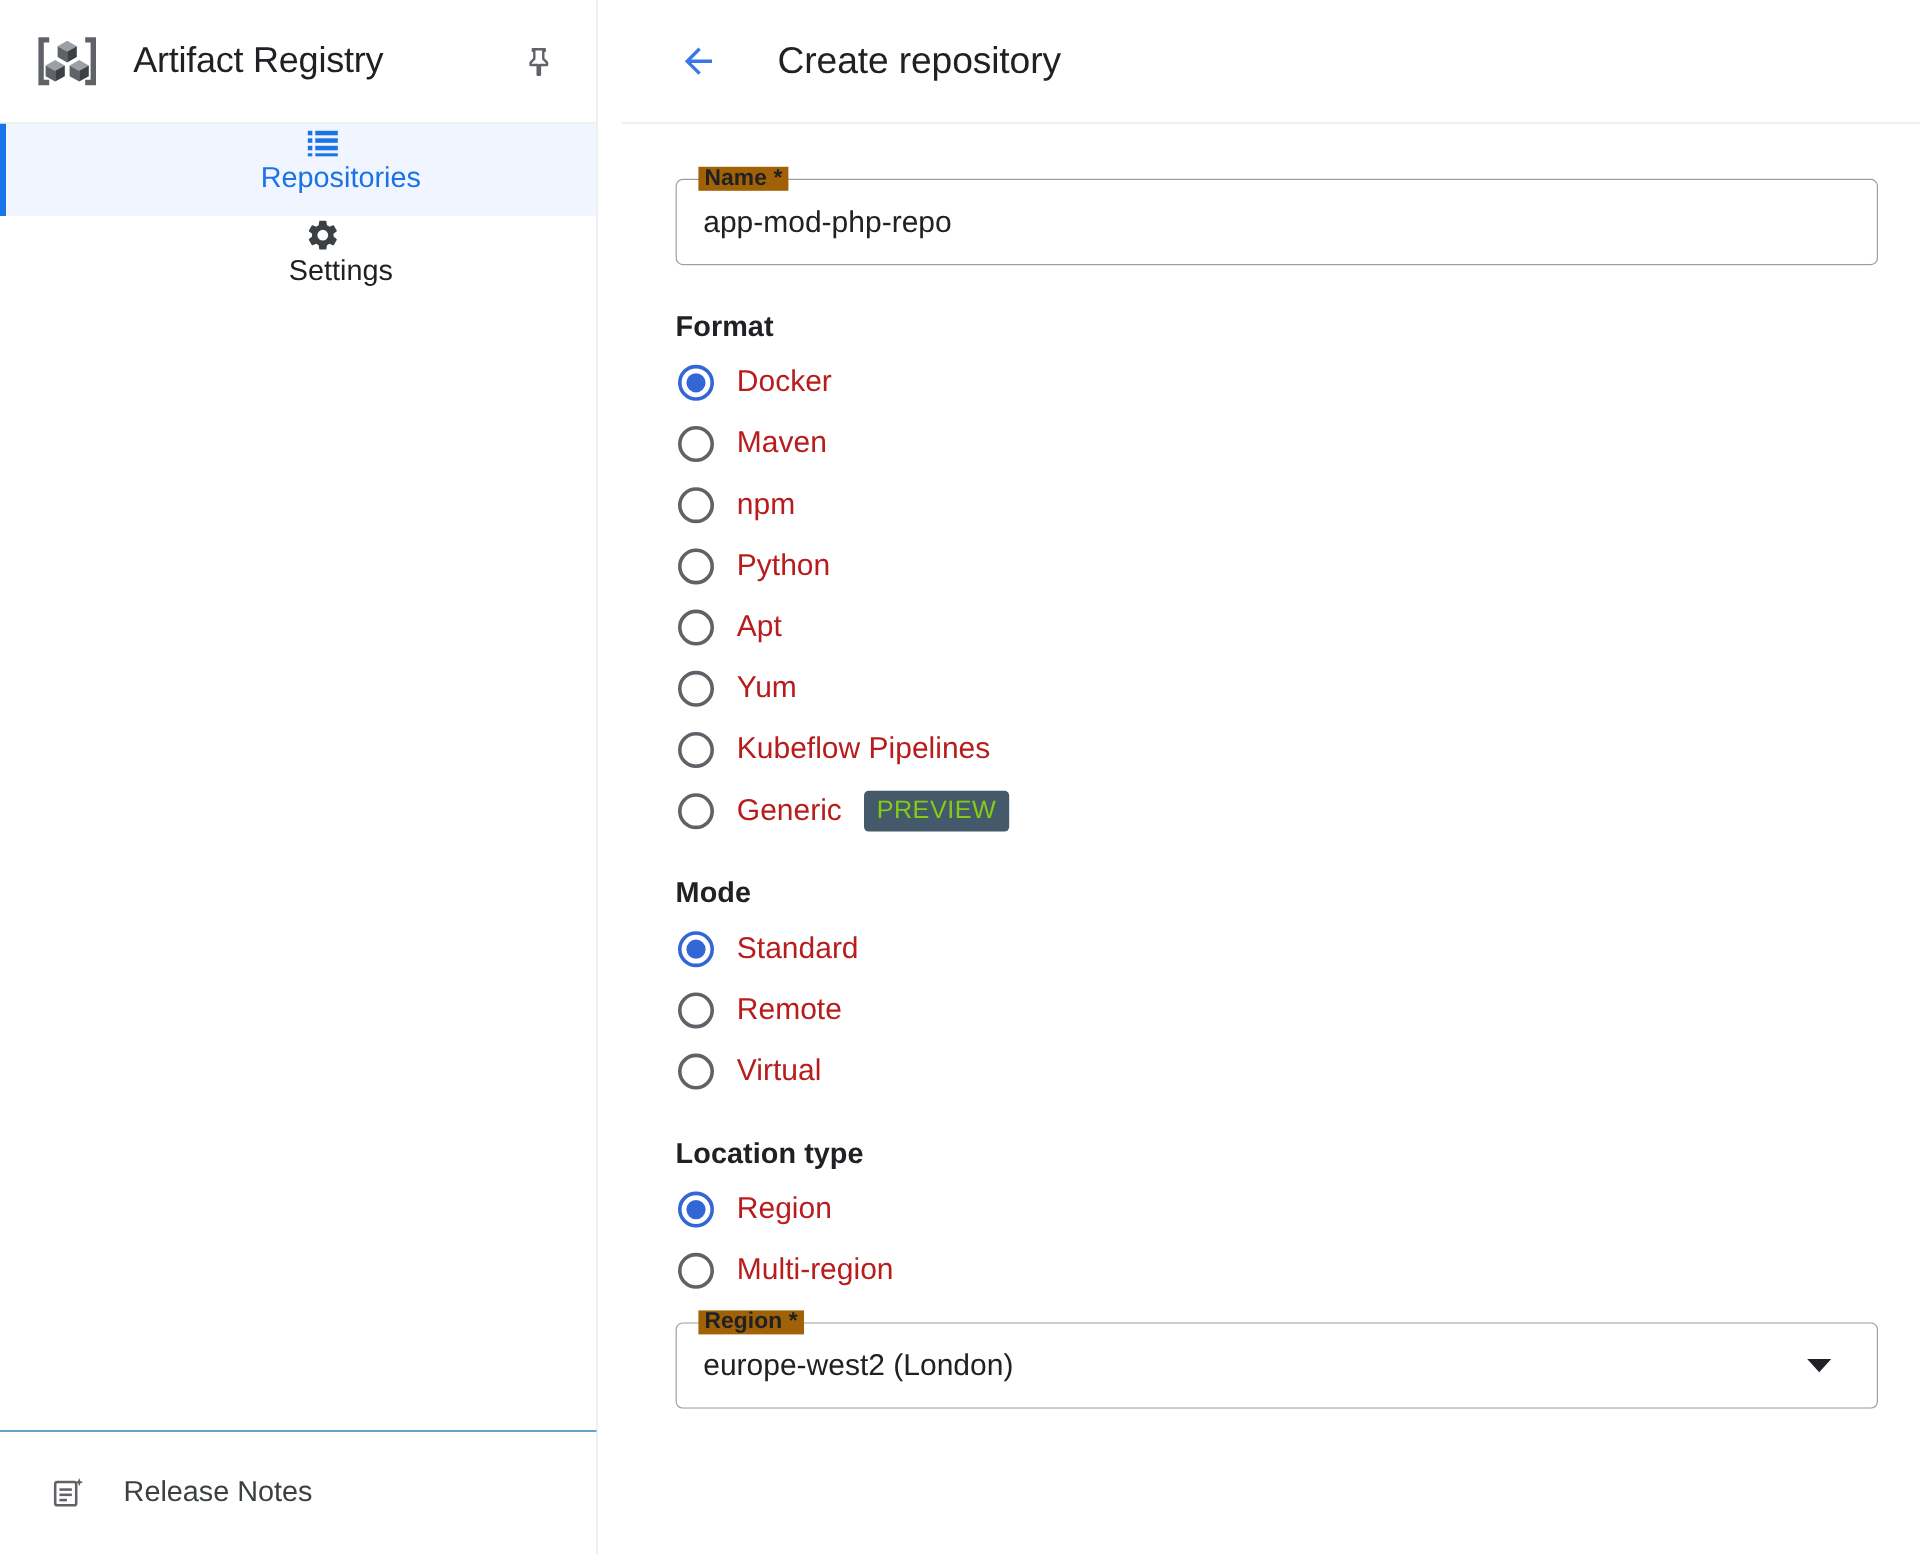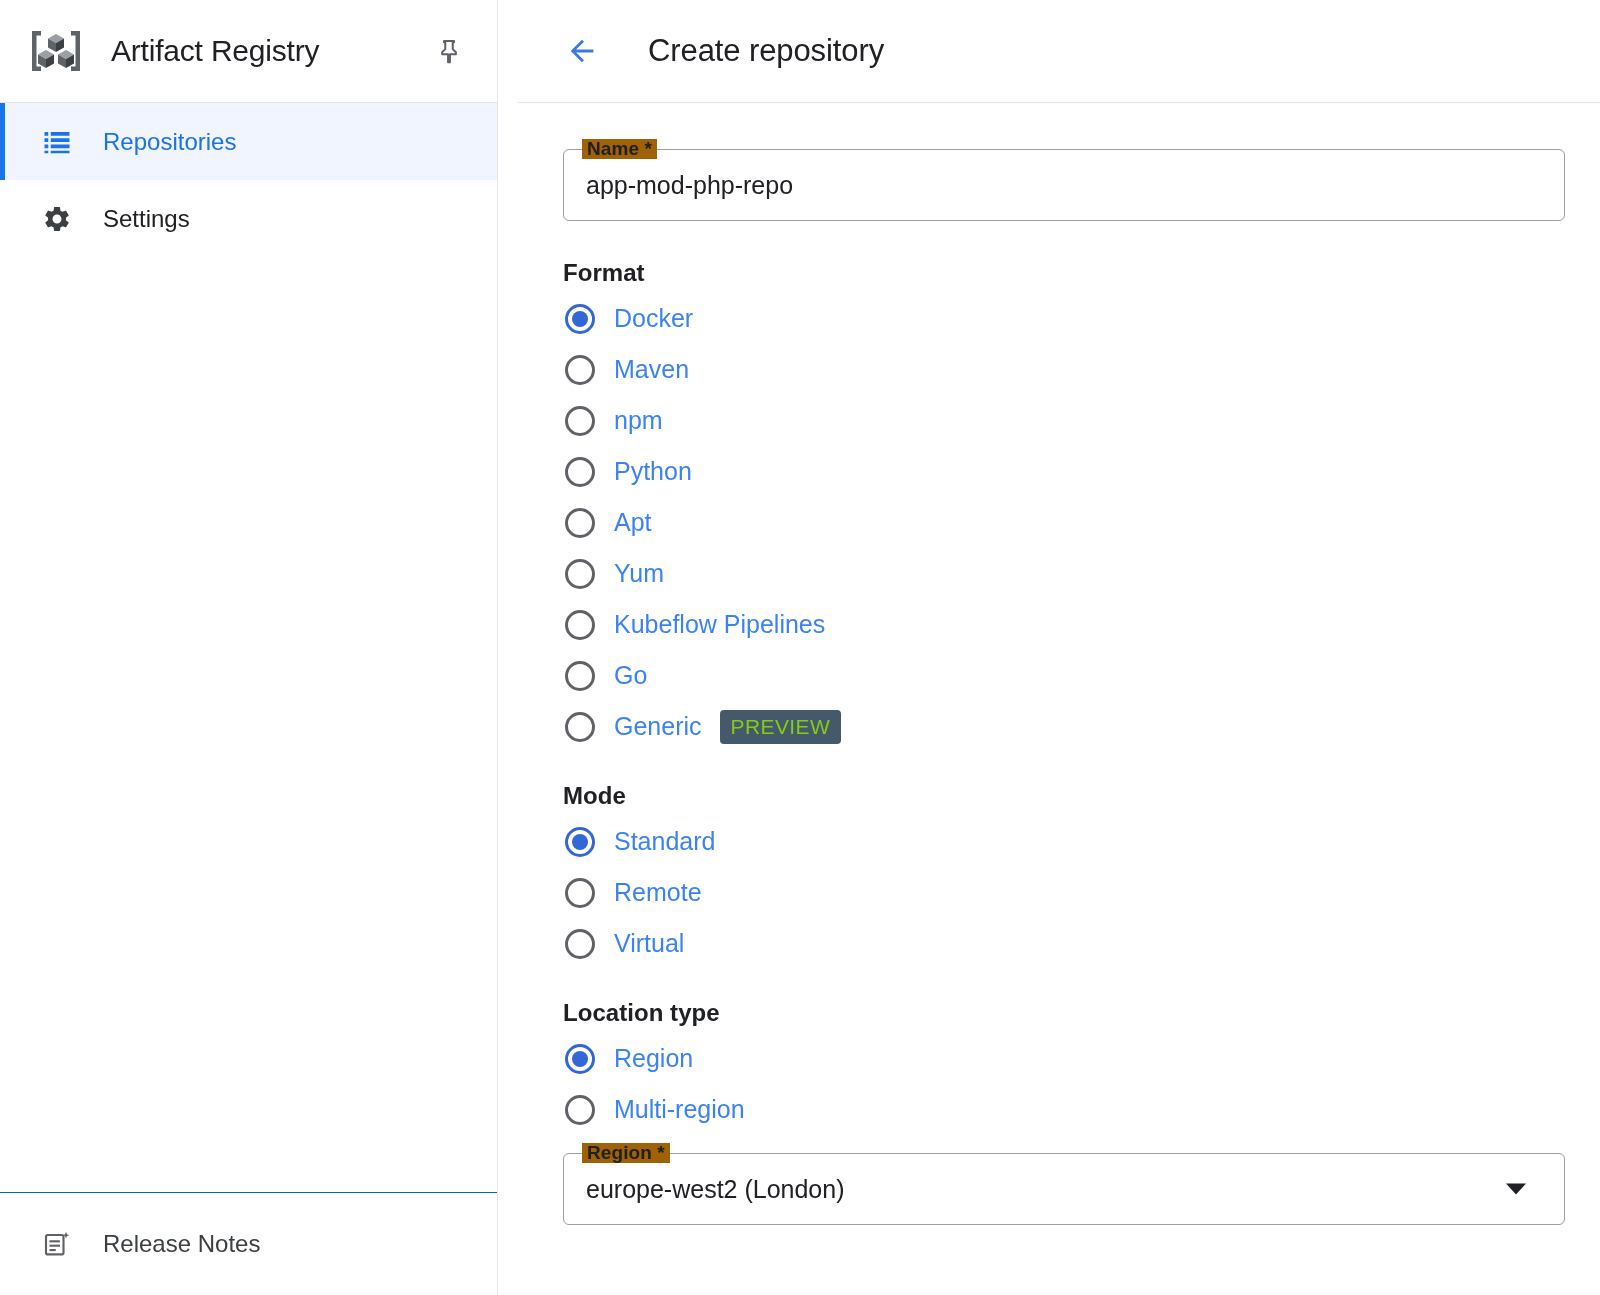--- a/index.html
+++ b/index.html
@@ -82,20 +82,21 @@
   }
 
   .nav-item {
     height: 77px;
     display: flex;
     align-items: center;
     padding-left: 41px;
     position: relative;
     cursor: pointer;
     color: #202124;
+    flex-direction: column;
   }
 
   .nav-item .nav-icon {
     width: 32px;
     height: 32px;
     flex: 0 0 32px;
     display: flex;
     align-items: center;
     justify-content: center;
   }
@@ -279,21 +280,21 @@
     width: 16px;
     height: 16px;
     margin-left: -8px;
     margin-top: -8px;
     border-radius: 50%;
     background: #3367d6;
   }
 
   .radio-label {
     font-size: 25px;
-    color: #3b82f6;
+    color: #b91c1c;
     margin-left: 19px;
     white-space: nowrap;
   }
 
   .badge-preview {
     margin-left: 18px;
     background: #44596a;
     color: #84cc16;
     font-size: 21px;
     letter-spacing: 0.4px;
@@ -438,24 +439,20 @@
         <div class="radio-row">
           <span class="radio"></span>
           <span class="radio-label">Yum</span>
         </div>
 
         <div class="radio-row">
           <span class="radio"></span>
           <span class="radio-label">Kubeflow Pipelines</span>
         </div>
 
-        <div class="radio-row">
-          <span class="radio"></span>
-          <span class="radio-label">Go</span>
-        </div>
 
         <div class="radio-row">
           <span class="radio"></span>
           <span class="radio-label">Generic</span>
           <span class="badge-preview">PREVIEW</span>
         </div>
 
       </div>
 
       <div class="block-gap-md"></div>

